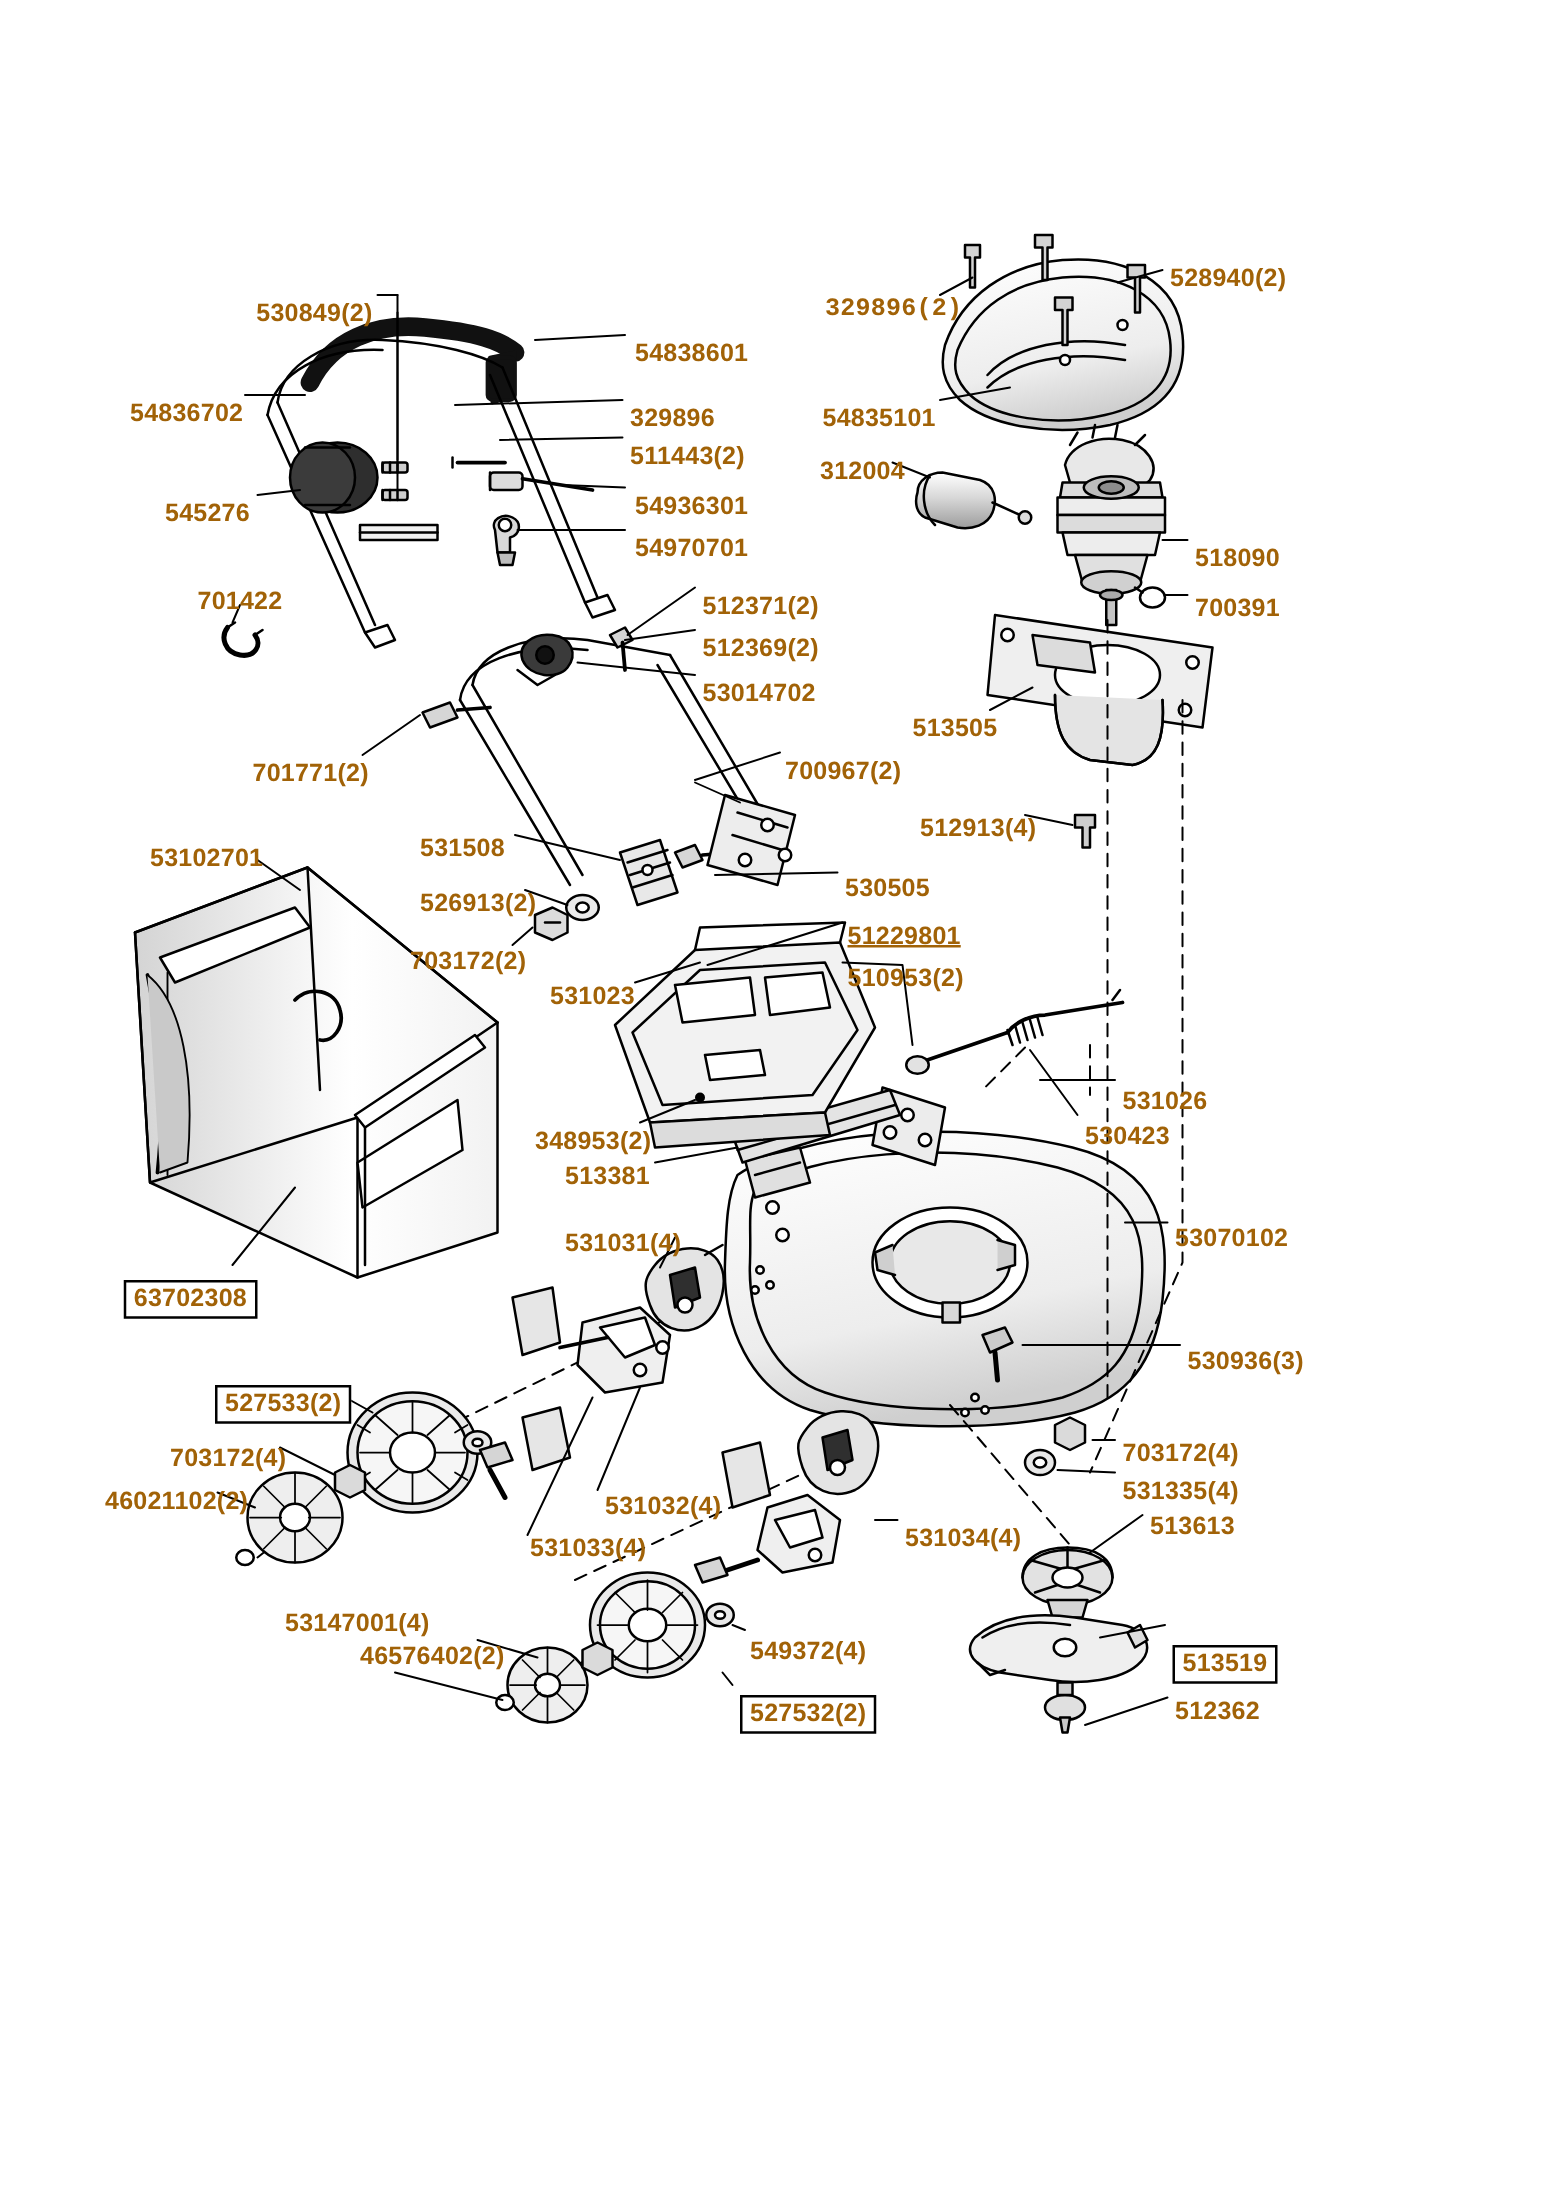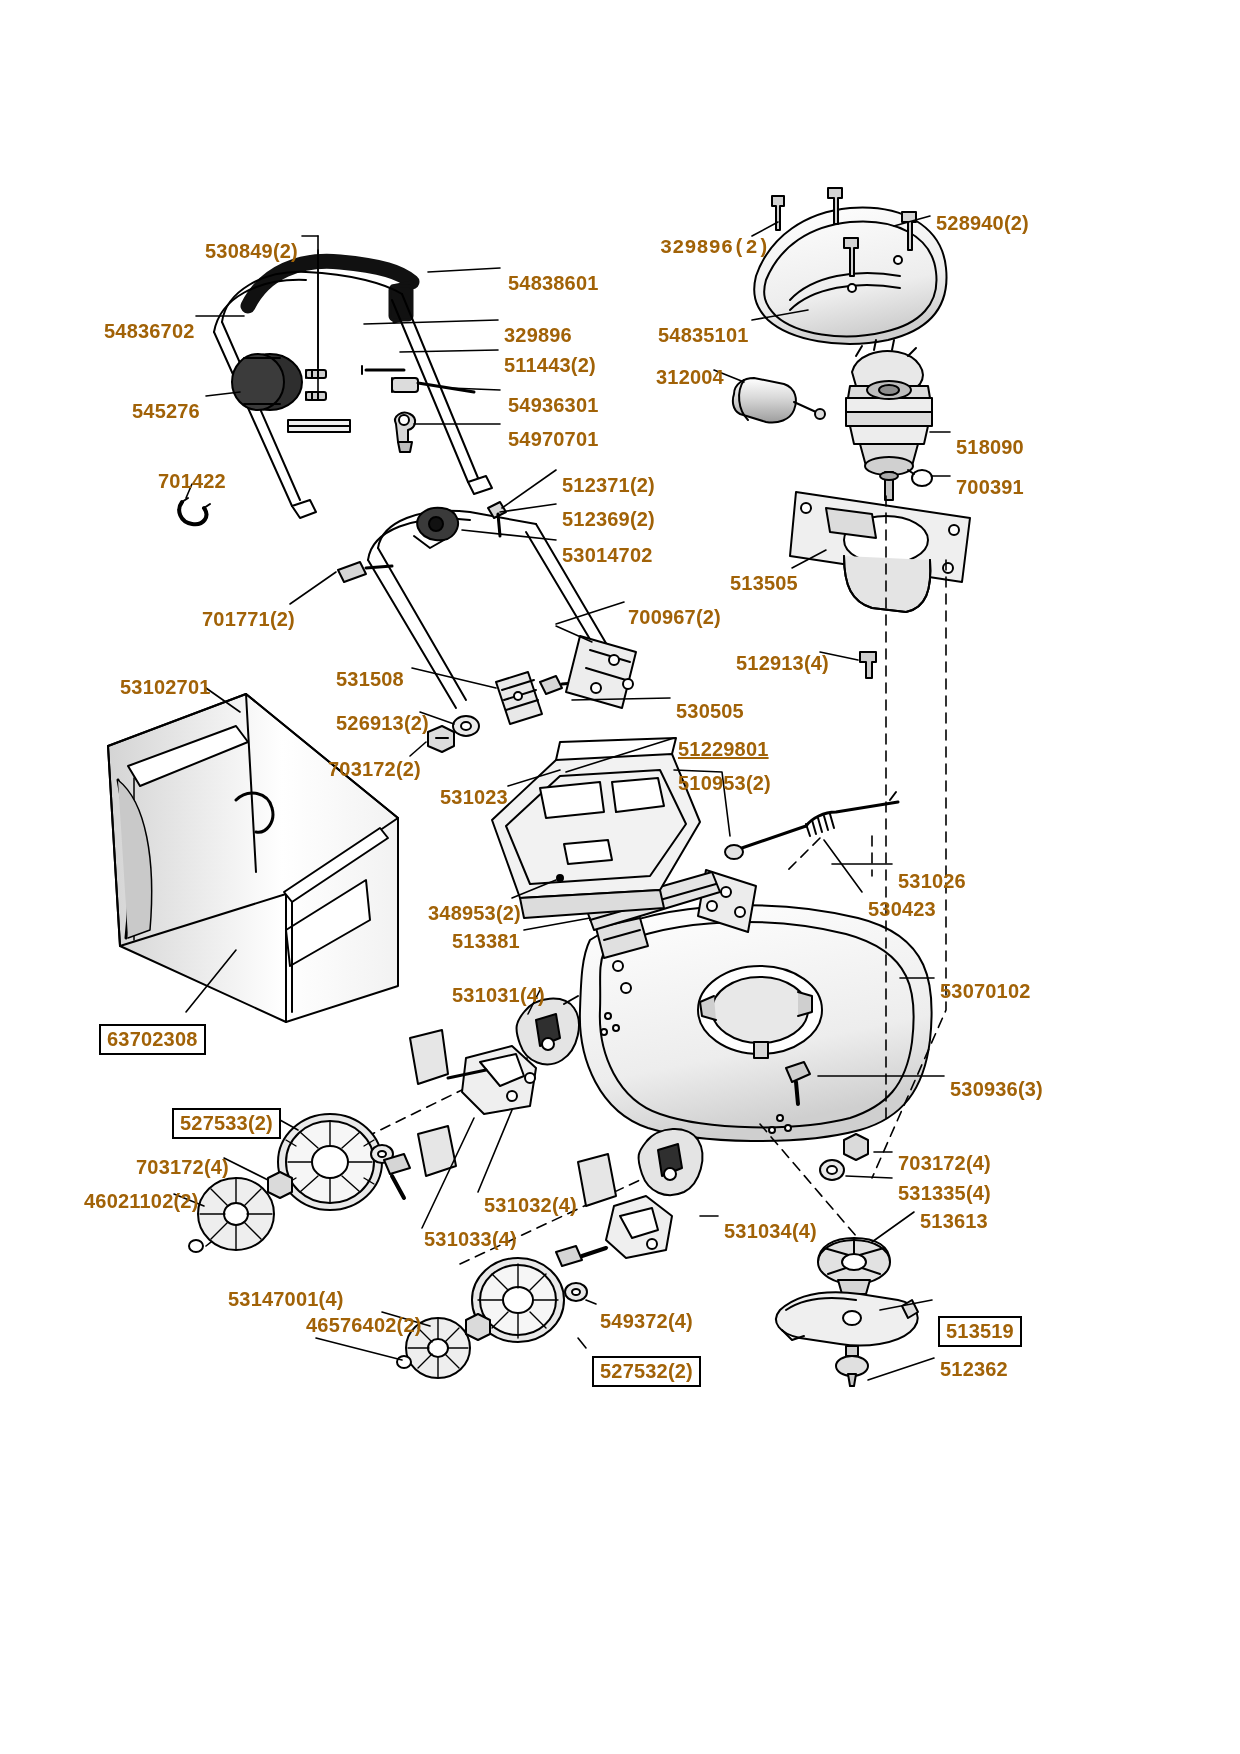--- a/index.html
+++ b/index.html
@@ -469,21 +469,21 @@
       <div class="lbl" style="left: 136px; top: 1156px;">703172(4)</div>
       <div class="lbl" style="left: 898px; top: 1152px;">703172(4)</div>
       <div class="lbl" style="left: 898px; top: 1182px;">531335(4)</div>
       <div class="lbl" style="left: 84px; top: 1190px;">46021102(2)</div>
       <div class="lbl" style="left: 920px; top: 1210px;">513613</div>
       <div class="lbl" style="left: 484px; top: 1194px;">531032(4)</div>
       <div class="lbl" style="left: 424px; top: 1228px;">531033(4)</div>
       <div class="lbl" style="left: 724px; top: 1220px;">531034(4)</div>
       <div class="lbl boxed" style="left: 938px; top: 1296px; margin-top: 20px;">513519</div>
       <div class="lbl" style="left: 600px; top: 1310px;">549372(4)</div>
-      <div class="lbl" style="left: 306px; top: 1314px;">46576402(2)</div>
+      <div class="lbl" style="left: 288px; top: 1314px;">46576402(2)</div>
       <div class="lbl boxed" style="left: 592px; top: 1356px;">527532(2)</div>
       <div class="lbl" style="left: 228px; top: 1288px;">53147001(4)</div>
       <div class="lbl" style="left: 940px; top: 1358px;">512362</div>
       <div class="lbl" style="left: 660px; top: 236px; font-family: Liberation Mono, monospace;">329896(2)</div>
       <div class="lbl" style="left: 936px; top: 212px;">528940(2)</div>
       <div class="lbl" style="left: 658px; top: 324px;">54835101</div>
       <div class="lbl" style="left: 656px; top: 366px;">312004</div>
       <div class="lbl" style="left: 956px; top: 436px;">518090</div>
       <div class="lbl" style="left: 956px; top: 476px;">700391</div>
       <div class="lbl" style="left: 730px; top: 572px;">513505</div>

